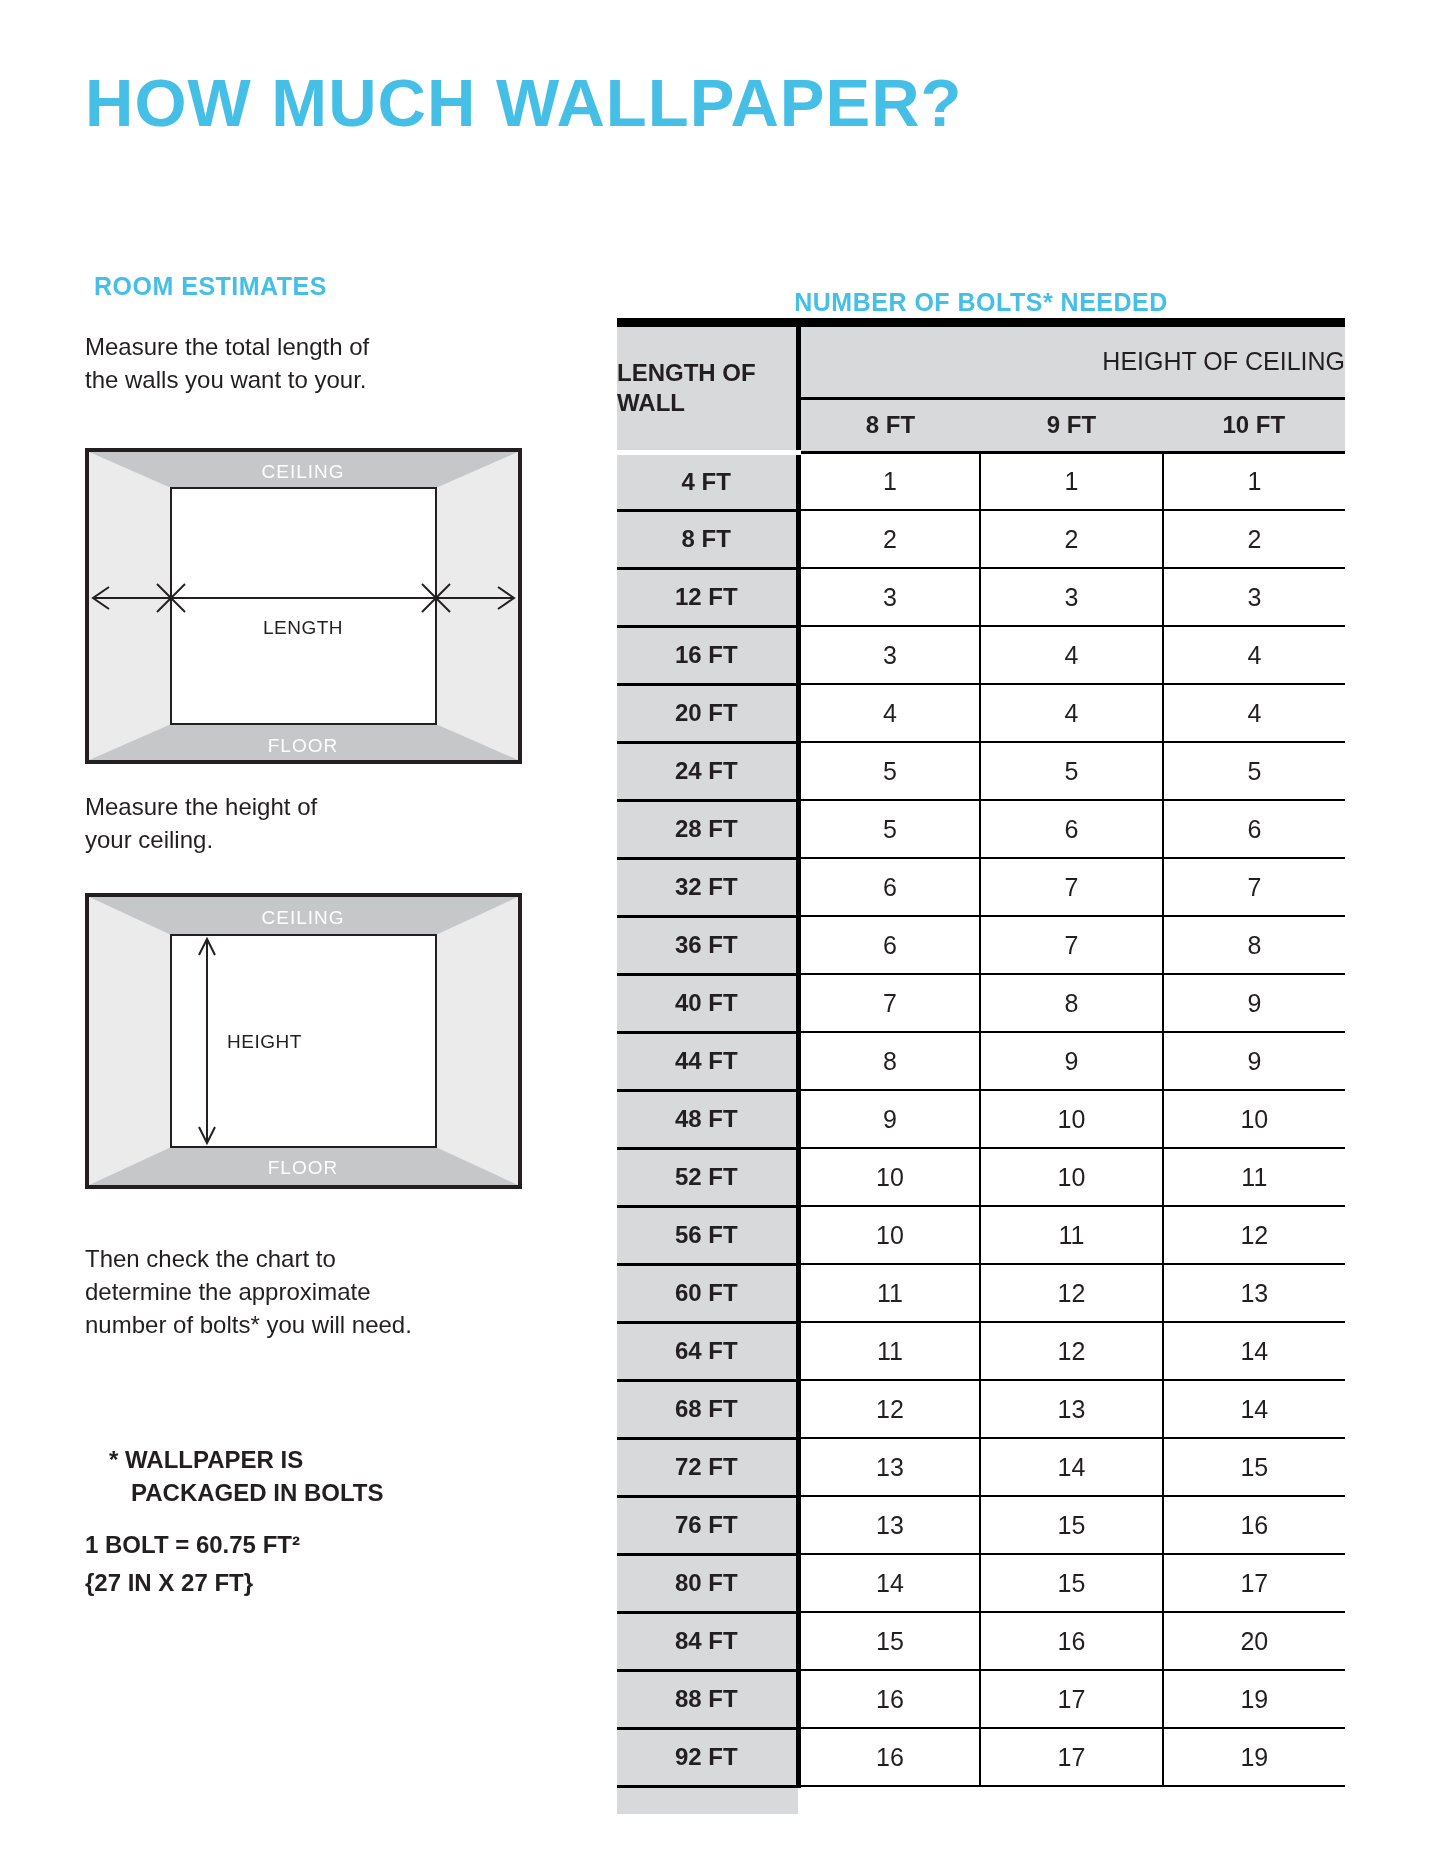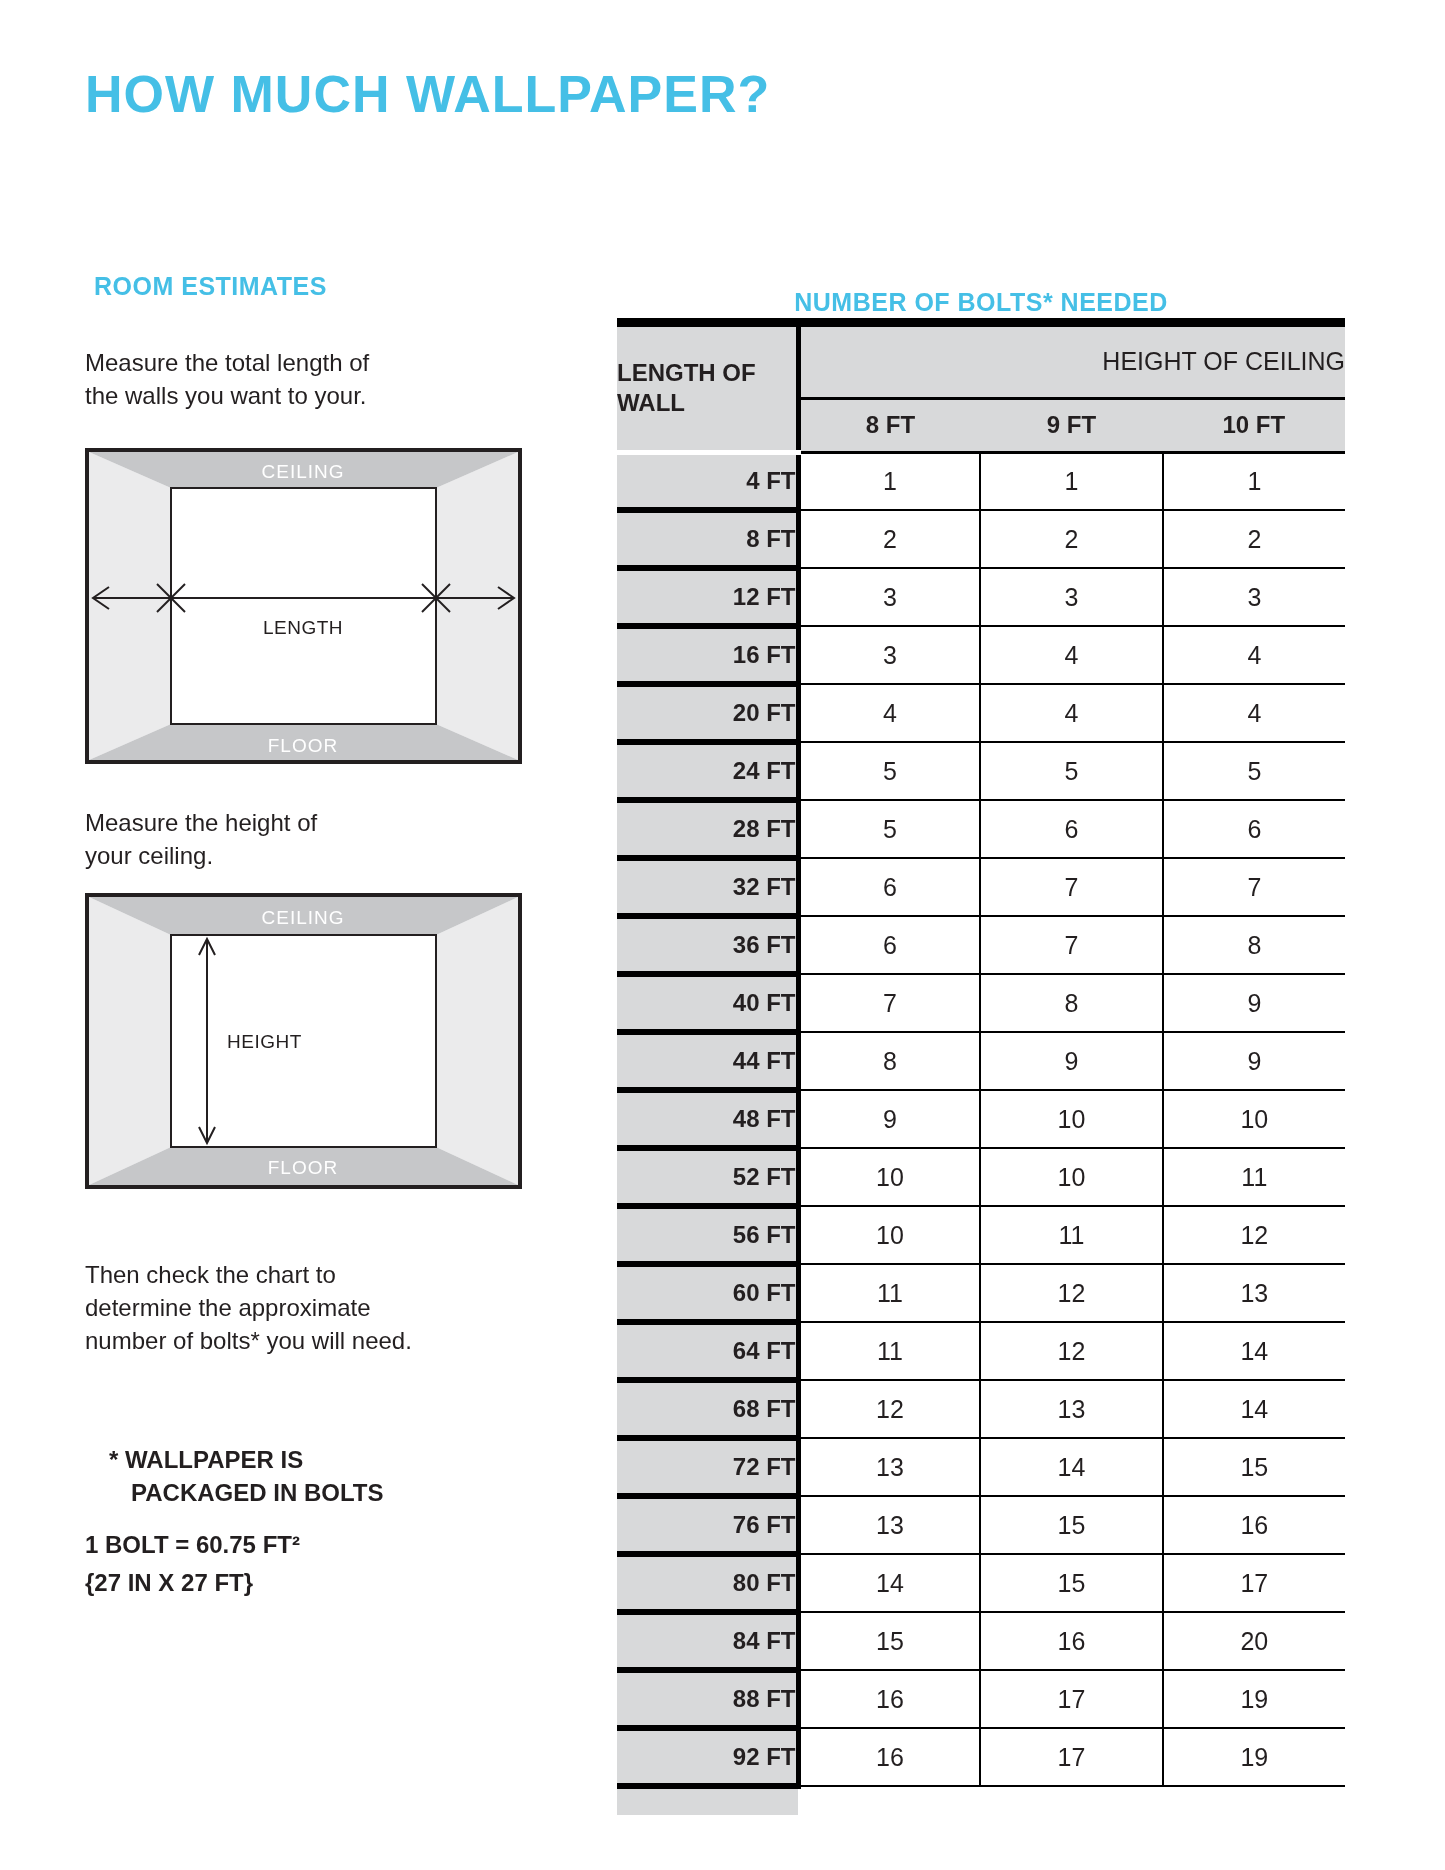--- a/index.html
+++ b/index.html
@@ -3,31 +3,31 @@
 <meta charset="utf-8">
 <style>
   :root { --accent: #45bfe6; --ink: #231f20; --cellgray: #d8d9da; }
   * { box-sizing: border-box; margin: 0; padding: 0; }
   html, body { background: #ffffff; }
   body { font-family: "Liberation Sans", sans-serif; color: var(--ink); }
   .page { position: relative; width: 1445px; height: 1870px; background: #fff; overflow: hidden; }
 
   .title {
     position: absolute; left: 85px; top: 64px;
-    font-size: 52px; font-weight: bold; color: var(--accent); letter-spacing: 1px;
+    font-size: 67px; font-weight: bold; color: var(--accent); letter-spacing: 1px;
   }
   .section-heading {
     position: absolute; left: 85px; top: 272px;
     font-size: 25px; font-weight: bold; color: var(--accent); letter-spacing: 0.5px; margin-left: 9px;
   }
   .table-heading {
     position: absolute; left: 617px; top: 288px; width: 728px; text-align: center;
     font-size: 25px; font-weight: bold; color: var(--accent); letter-spacing: 0.5px;
   }
-  .para { position: absolute; left: 85px; font-size: 24px; line-height: 33px; color: var(--ink); margin-top: 16px; }
+  .para { position: absolute; left: 85px; font-size: 24px; line-height: 33px; color: var(--ink); }
   .para .line { display: block; }
   .note { position: absolute; left: 85px; font-size: 24px; font-weight: bold; line-height: 33px; color: var(--ink); }
   .note .line { display: block; margin-left: 24px; }
   .note .indent { padding-left: 22px; }
 
   .diagram { position: absolute; left: 85px; }
   .svg-label { font-family: "Liberation Sans", sans-serif; font-size: 19px; letter-spacing: 1px; fill: #ffffff; }
   .svg-label.dark { fill: var(--ink); letter-spacing: 0.5px; }
 
   .table-wrap { position: absolute; left: 617px; top: 318px; width: 728px; }
@@ -40,22 +40,22 @@
   }
   th.group {
     background: var(--cellgray); height: 71px; border-bottom: 3px solid #000;
     font-size: 25px; font-weight: normal; text-align: right; color: var(--ink);
   }
   tr.colheads th {
     background: var(--cellgray); height: 54px; border-bottom: 3px solid #000;
     font-size: 24px; font-weight: bold; text-align: center; color: var(--ink);
   }
   tbody th.rowlabel {
-    background: var(--cellgray); border-right: 5px solid #000; border-bottom: 6px solid #000000;
-    height: 58px; font-size: 24px; font-weight: bold; text-align: right; color: var(--ink);
+    background: var(--cellgray); border-right: 5px solid #000; border-bottom: 3px solid #000000;
+    height: 58px; font-size: 24px; font-weight: bold; text-align: center; color: var(--ink);
   }
   tbody td {
     background: #fff; border: 2px solid #000; height: 58px;
     font-size: 25px; text-align: center; color: var(--ink);
   }
   tbody td:last-child { border-right: none; }
   .table-footer { width: 181px; height: 26px; background: var(--cellgray); }
 </style>
 </head>
 <body>

